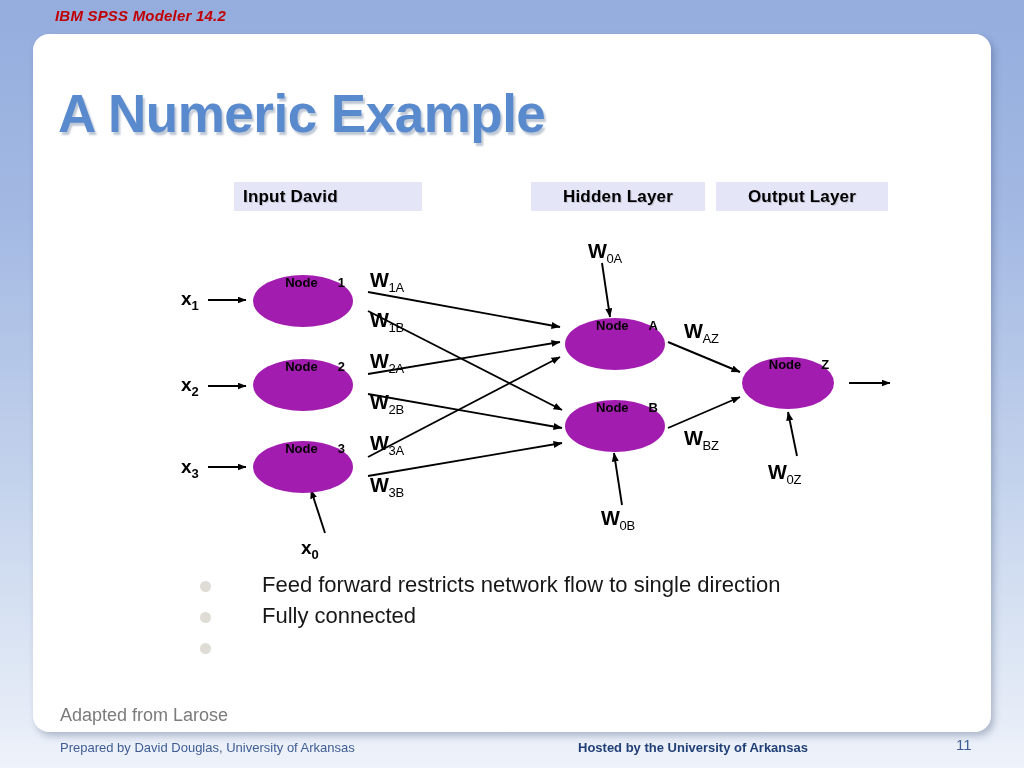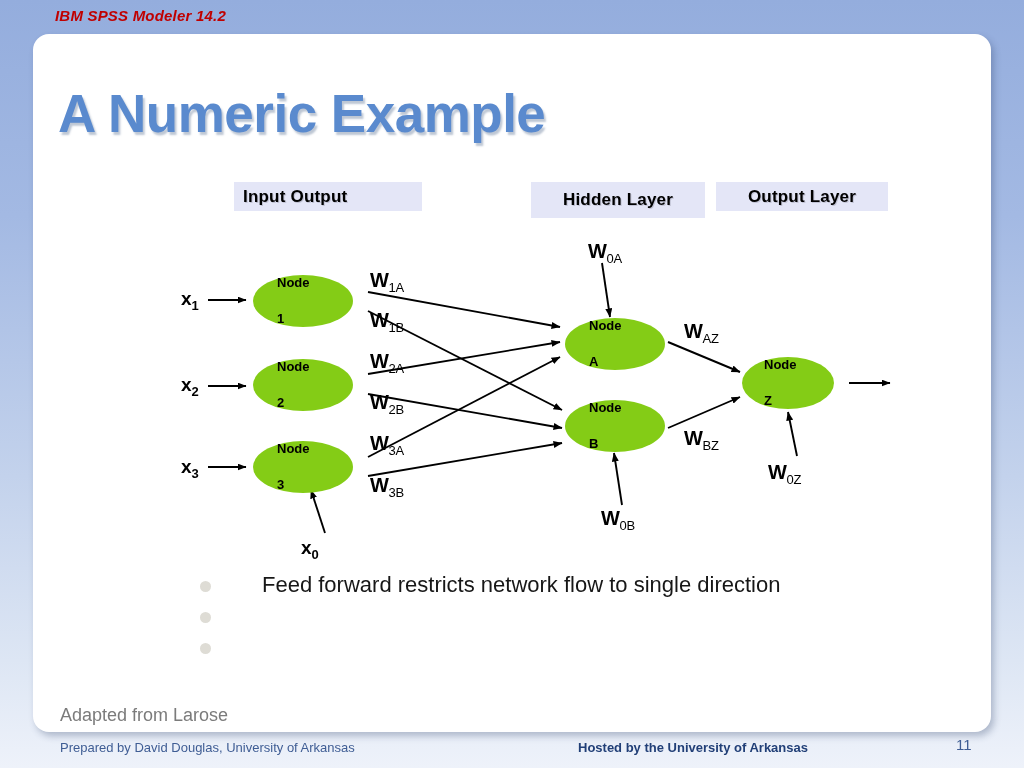--- a/index.html
+++ b/index.html
@@ -61,40 +61,40 @@
     font-size: 17px;
     font-weight: bold;
     letter-spacing: 0.2px;
     display: flex;
     align-items: center;
     justify-content: center;
     white-space: nowrap;
     text-shadow: 1px 1px 0 rgba(130,130,150,0.35);
   }
   #chip-input  { left: 234px; top: 182px; width: 188px; height: 29px; justify-content: flex-start; padding-left: 9px; box-sizing: border-box; }
-  #chip-hidden { left: 531px; top: 182px; width: 174px; height: 36px; }
+  #chip-hidden { left: 531px; top: 182px; width: 174px; height: 29px; }
   #chip-output { left: 716px; top: 182px; width: 172px; height: 29px; }
 
   
   #diagram-svg {
     position: absolute;
     left: 0;
     top: 0;
     width: 1024px;
     height: 768px;
     pointer-events: none;
   }
 
   
   .node {
     position: absolute;
-    background: #84cc16;
+    background: #a21caf;
     border-radius: 50%;
     display: flex;
-    flex-direction: column;
+    flex-direction: row;
     justify-content: center;
     padding-left: 24px;
     box-sizing: border-box;
     gap: 20px;
   }
   .node span {
     font-size: 13px;
     font-weight: bold;
     color: #000;
     line-height: 16px;
@@ -211,21 +211,21 @@
 </style>
 </head>
 <body>
 
 <div id="banner-title">IBM SPSS Modeler 14.2</div>
 
 <div id="slide-card"></div>
 
 <div id="slide-title">A Numeric Example</div>
 
-<div class="layer-chip" id="chip-input">Input Output</div>
+<div class="layer-chip" id="chip-input">Input David</div>
 <div class="layer-chip" id="chip-hidden">Hidden Layer</div>
 <div class="layer-chip" id="chip-output">Output Layer</div>
 
 <svg id="diagram-svg" viewBox="0 0 1024 768" xmlns="http://www.w3.org/2000/svg">
   <defs>
     <marker id="arrowhead" markerWidth="9" markerHeight="7" refX="8.5" refY="3.5" orient="auto" markerUnits="userSpaceOnUse">
       <polygon points="0 0, 9 3.5, 0 7" fill="#000000"></polygon>
     </marker>
   </defs>
 
@@ -302,20 +302,21 @@
 <div class="wlabel" id="wbz"><span>W</span><sub>BZ</sub></div>
 <div class="wlabel" id="w0z"><span>W</span><sub>0Z</sub></div>
 
 <div id="bullets">
   <div class="bullet-row">
     <div class="bullet-dot"></div>
     <div class="bullet-text">Feed forward restricts network flow to single direction</div>
   </div>
   <div class="bullet-row">
     <div class="bullet-dot"></div>
+    <div class="bullet-text">Fully connected</div>
   </div>
   <div class="bullet-row">
     <div class="bullet-dot"></div>
   </div>
 </div>
 
 <div id="adapted-note">Adapted from Larose</div>
 
 <div id="footer-prepared">Prepared by David Douglas, University of Arkansas</div>
 <div id="footer-hosted">Hosted by the University of Arkansas</div>

